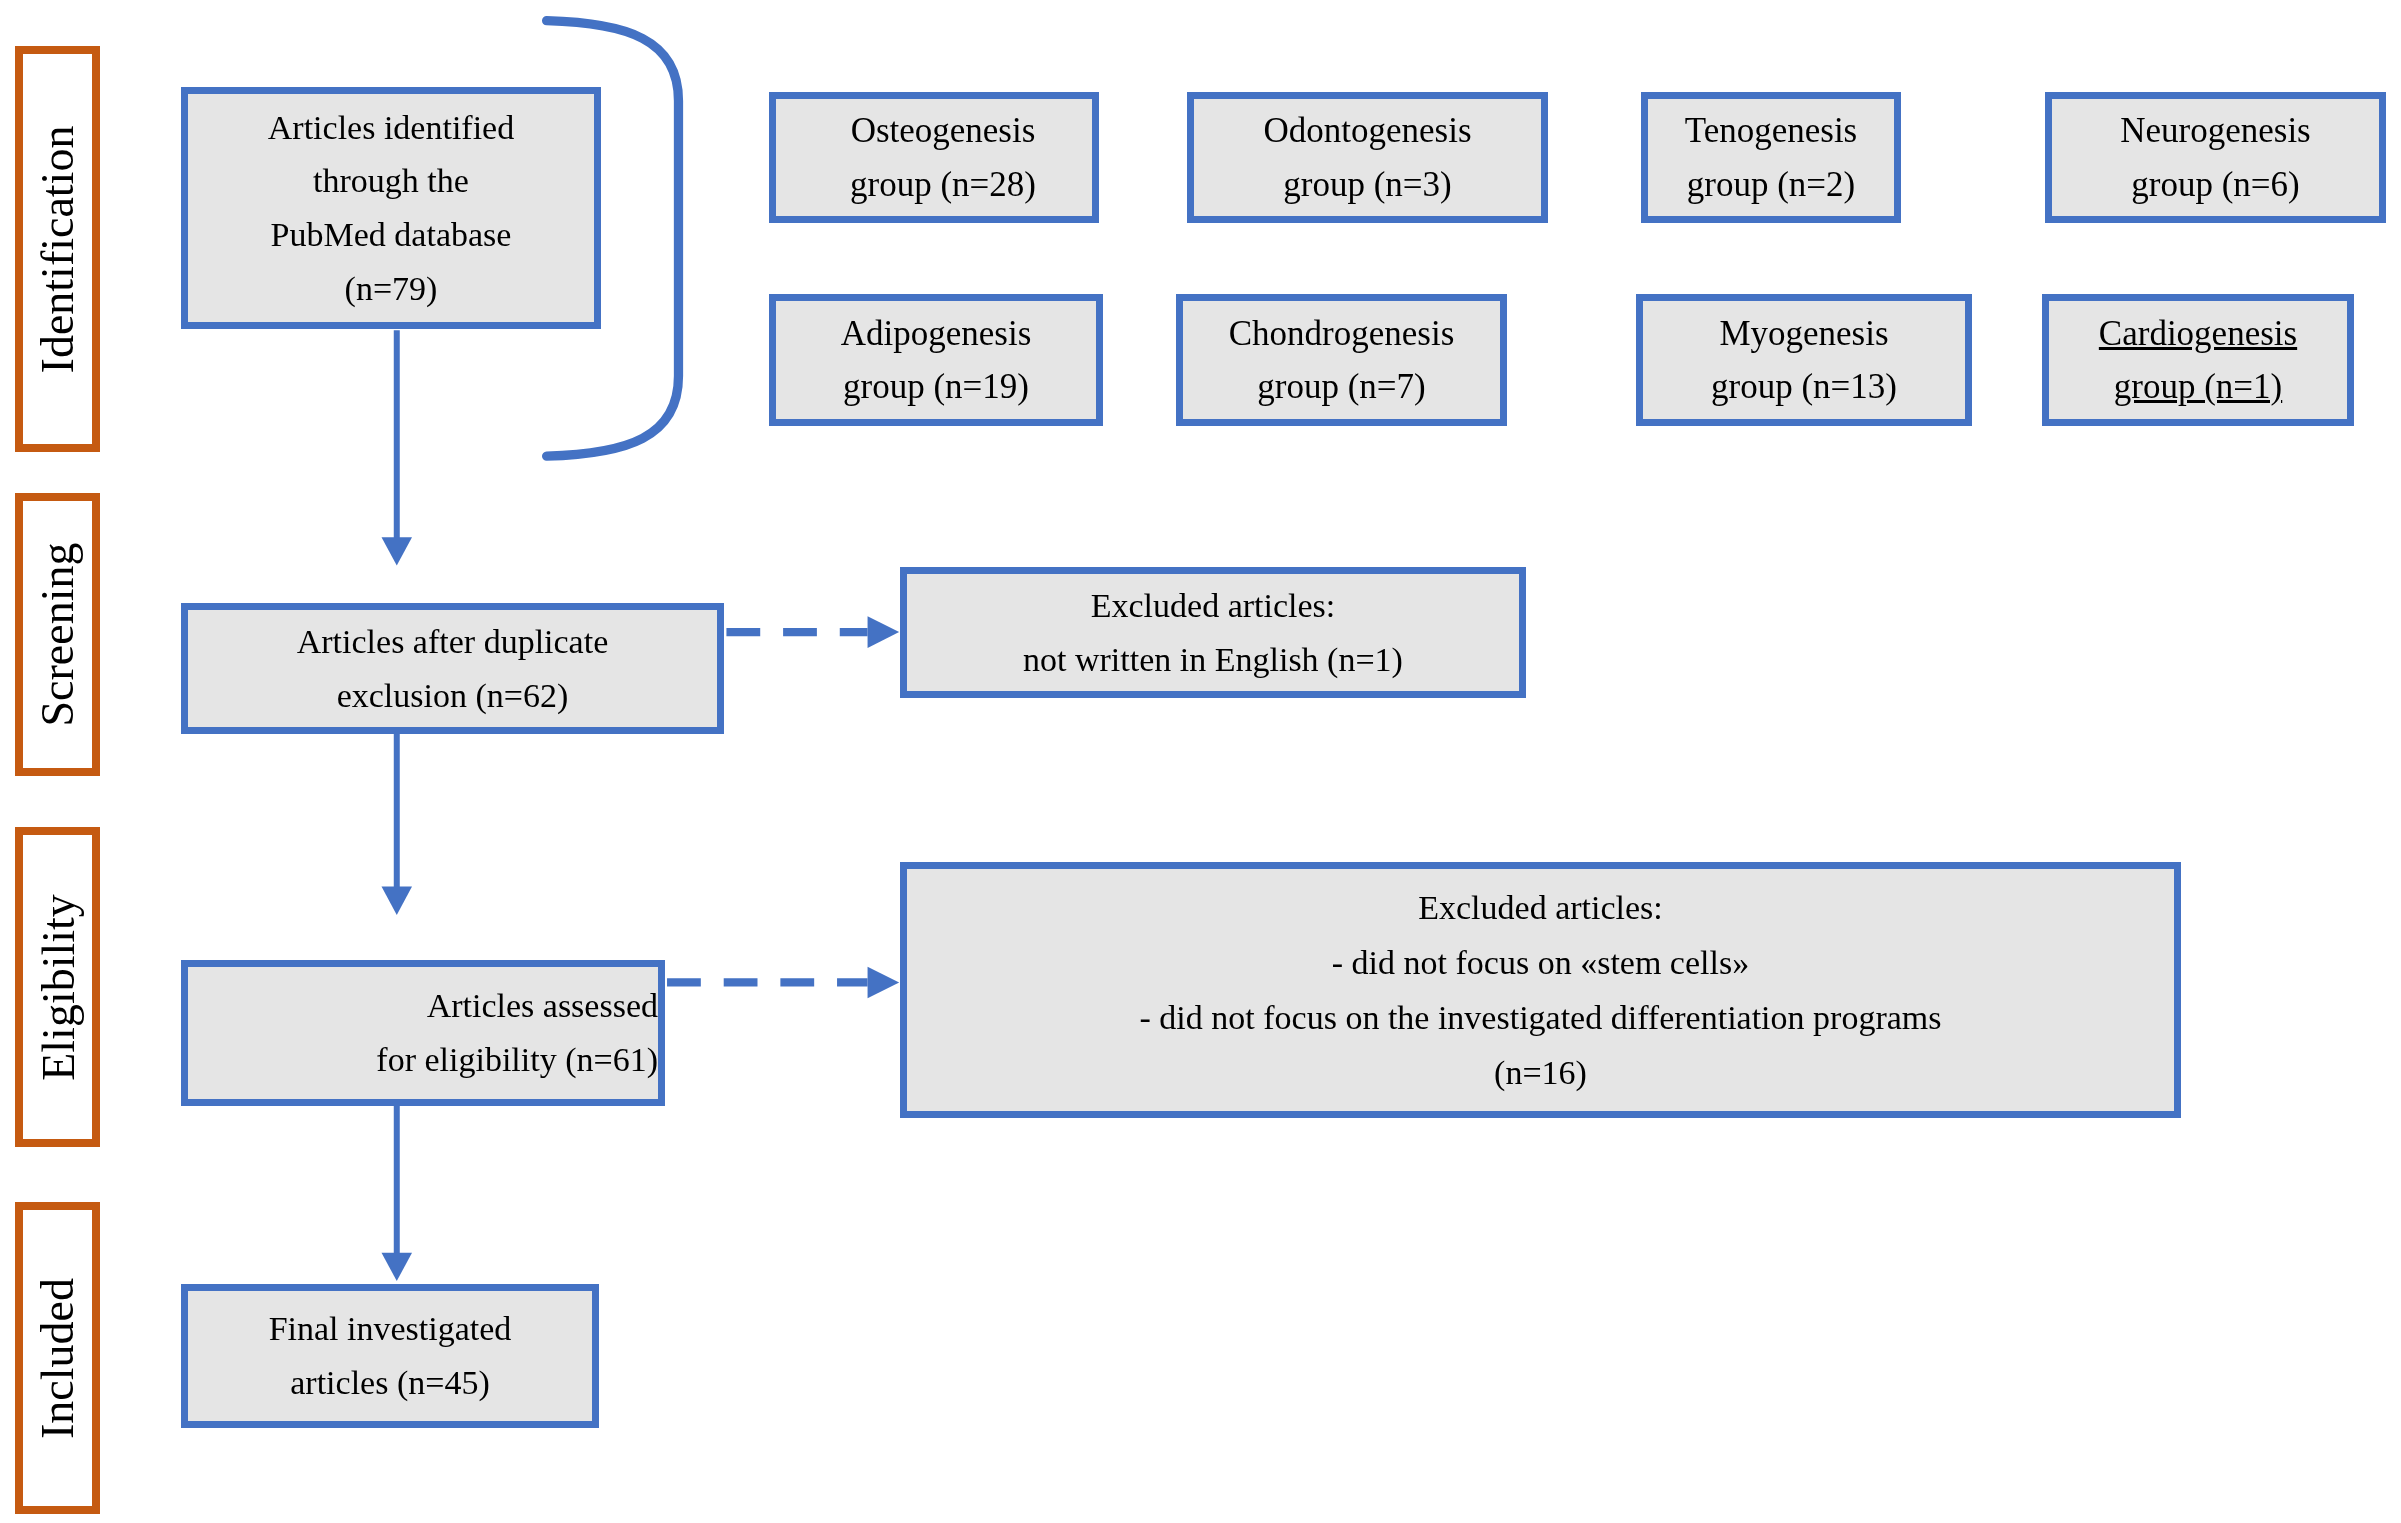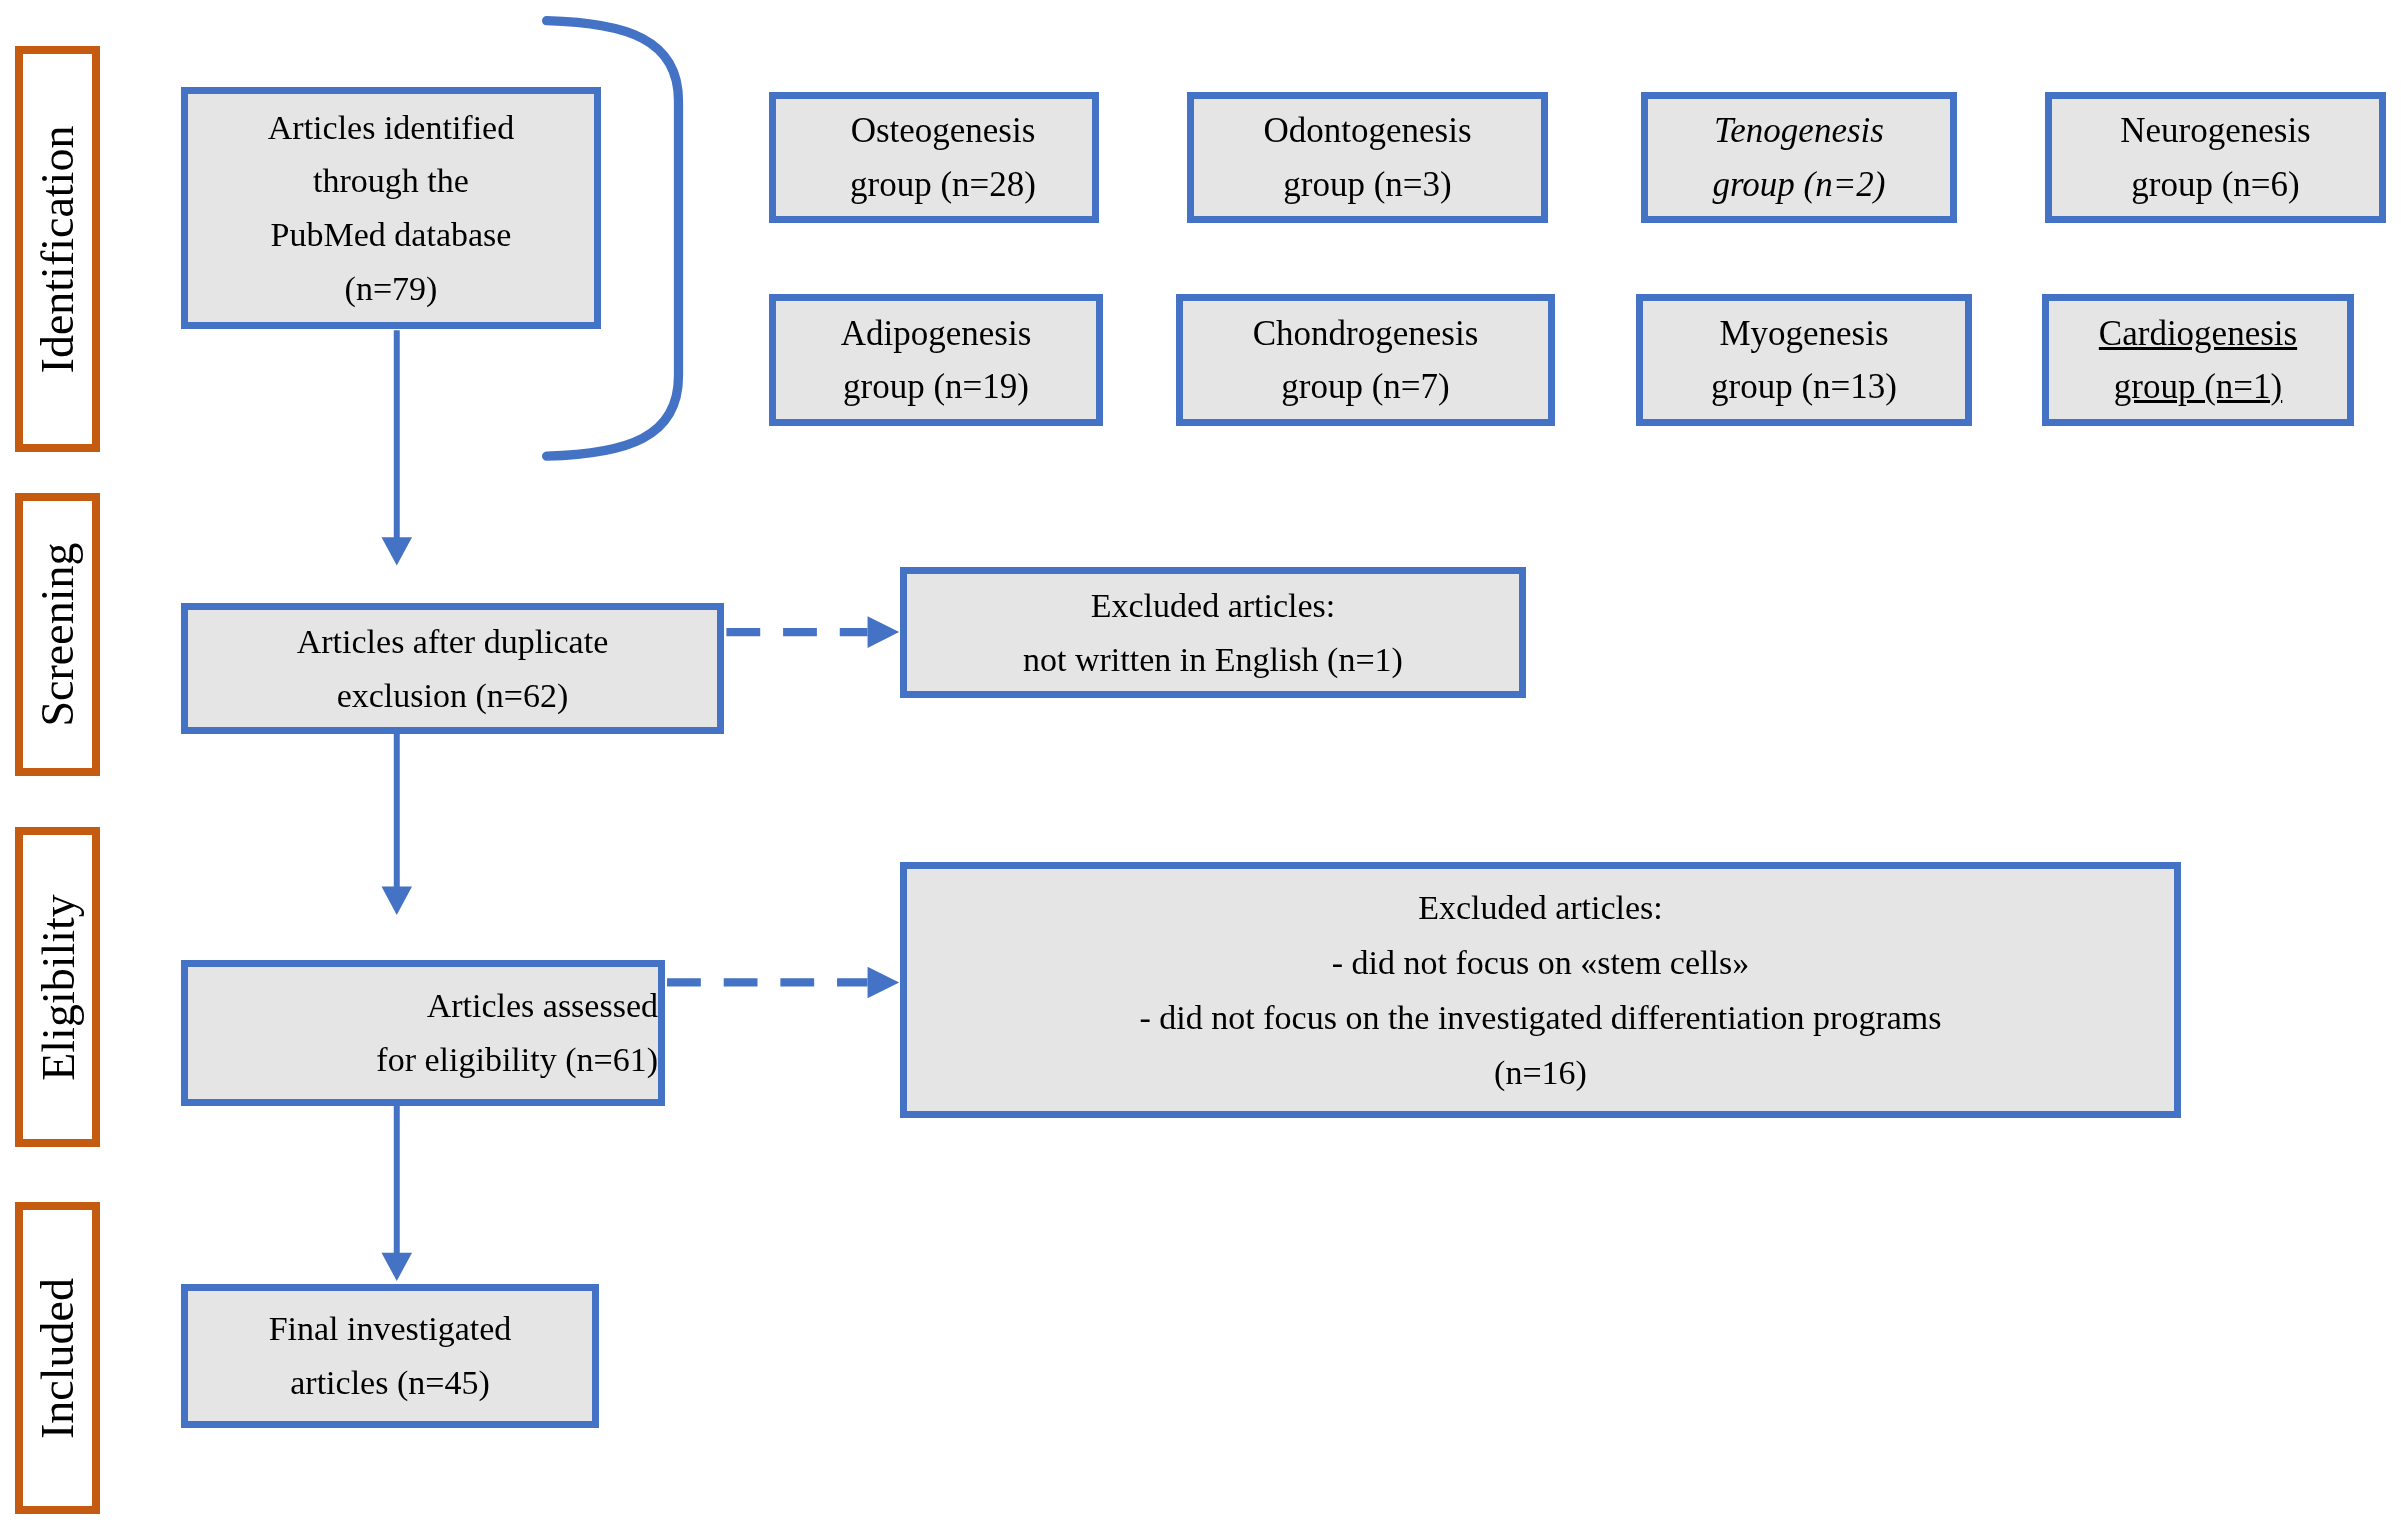--- a/index.html
+++ b/index.html
@@ -125,34 +125,34 @@
   </div>
 
   <div class="bluebox groupbox" style="left:769px;top:92px;width:330px;height:131px;padding-left:18px;">
     <span class="ln">Osteogenesis</span>
     <span class="ln">group (n=28)</span>
   </div>
   <div class="bluebox groupbox" style="left:1187px;top:92px;width:361px;height:131px;">
     <span class="ln">Odontogenesis</span>
     <span class="ln">group (n=3)</span>
   </div>
-  <div class="bluebox groupbox" style="left:1641px;top:92px;width:316px;height:131px;font-style:italic;">
+  <div class="bluebox groupbox" style="left:1641px;top:92px;width:260px;height:131px;">
     <span class="ln">Tenogenesis</span>
     <span class="ln">group (n=2)</span>
   </div>
   <div class="bluebox groupbox" style="left:2045px;top:92px;width:341px;height:131px;">
     <span class="ln">Neurogenesis</span>
     <span class="ln">group (n=6)</span>
   </div>
 
   <div class="bluebox groupbox" style="left:769px;top:294px;width:334px;height:132px;">
     <span class="ln">Adipogenesis</span>
     <span class="ln">group (n=19)</span>
   </div>
-  <div class="bluebox groupbox" style="left:1176px;top:294px;width:379px;height:132px;">
+  <div class="bluebox groupbox" style="left:1176px;top:294px;width:331px;height:132px;">
     <span class="ln">Chondrogenesis</span>
     <span class="ln">group (n=7)</span>
   </div>
   <div class="bluebox groupbox" style="left:1636px;top:294px;width:336px;height:132px;text-align:center;">
     <span class="ln">Myogenesis</span>
     <span class="ln">group (n=13)</span>
   </div>
   <div class="bluebox groupbox" style="left:2042px;top:294px;width:312px;height:132px;text-decoration:underline;">
     <span class="ln">Cardiogenesis</span>
     <span class="ln">group (n=1)</span>

